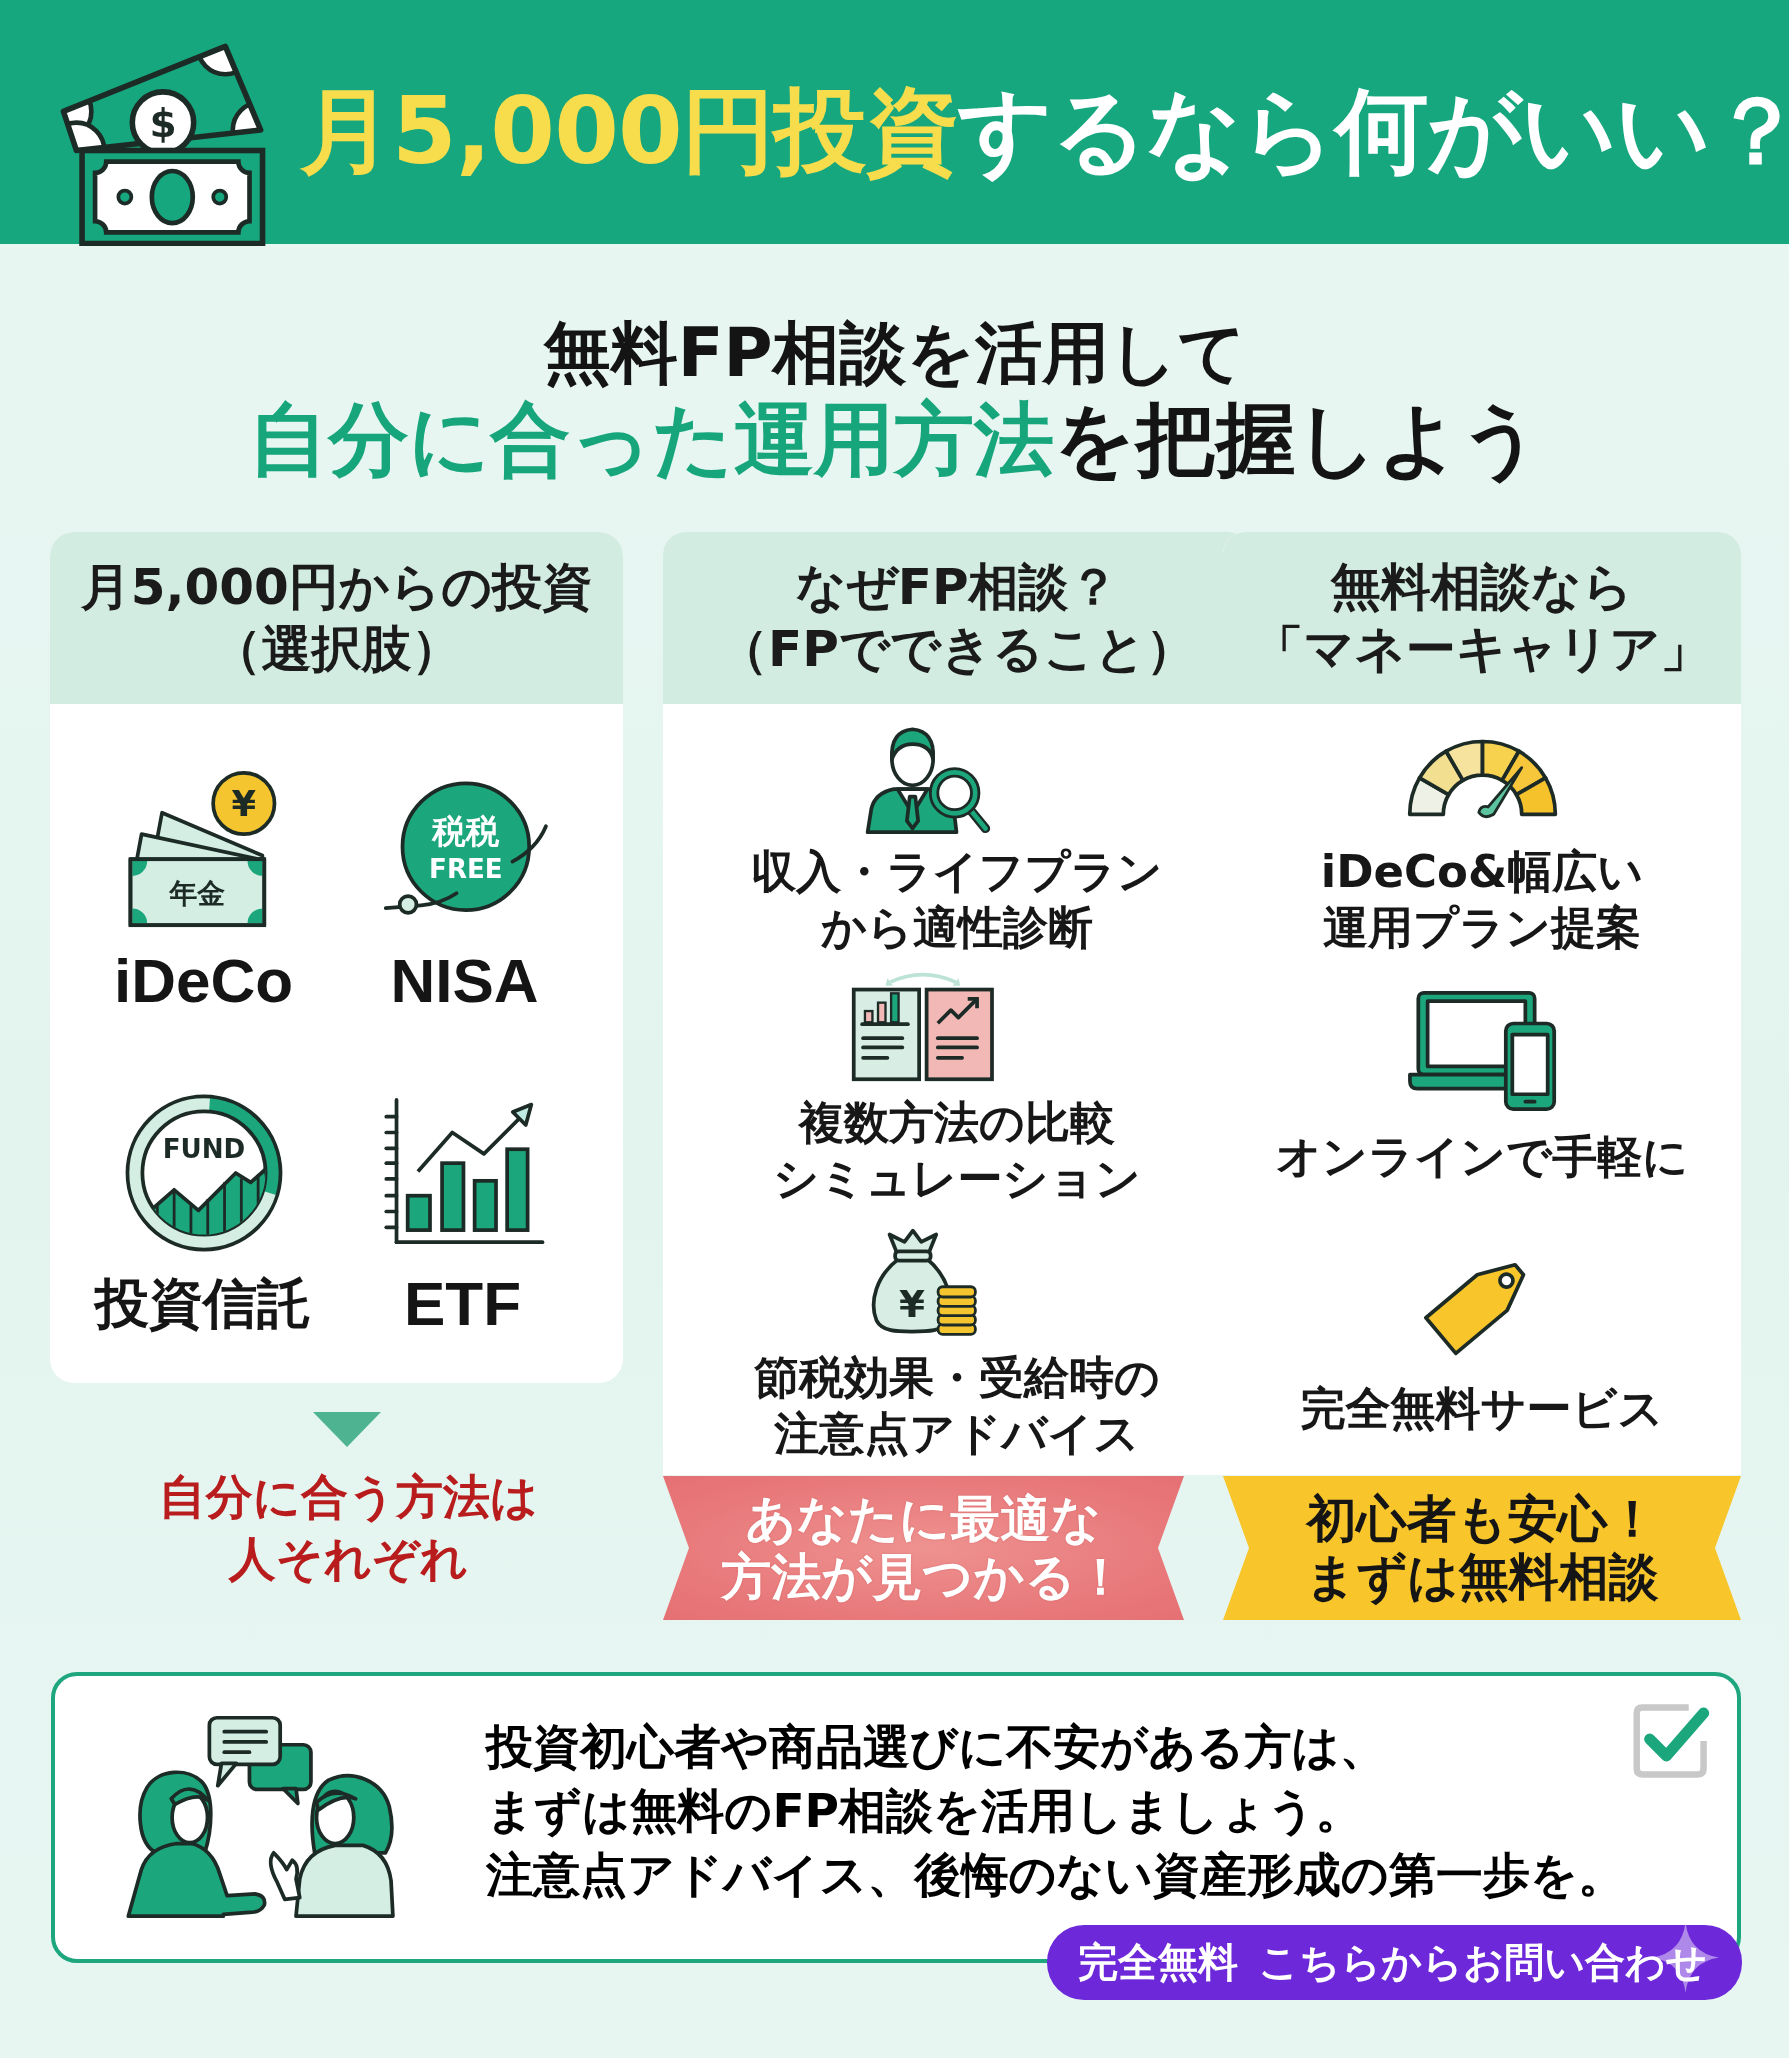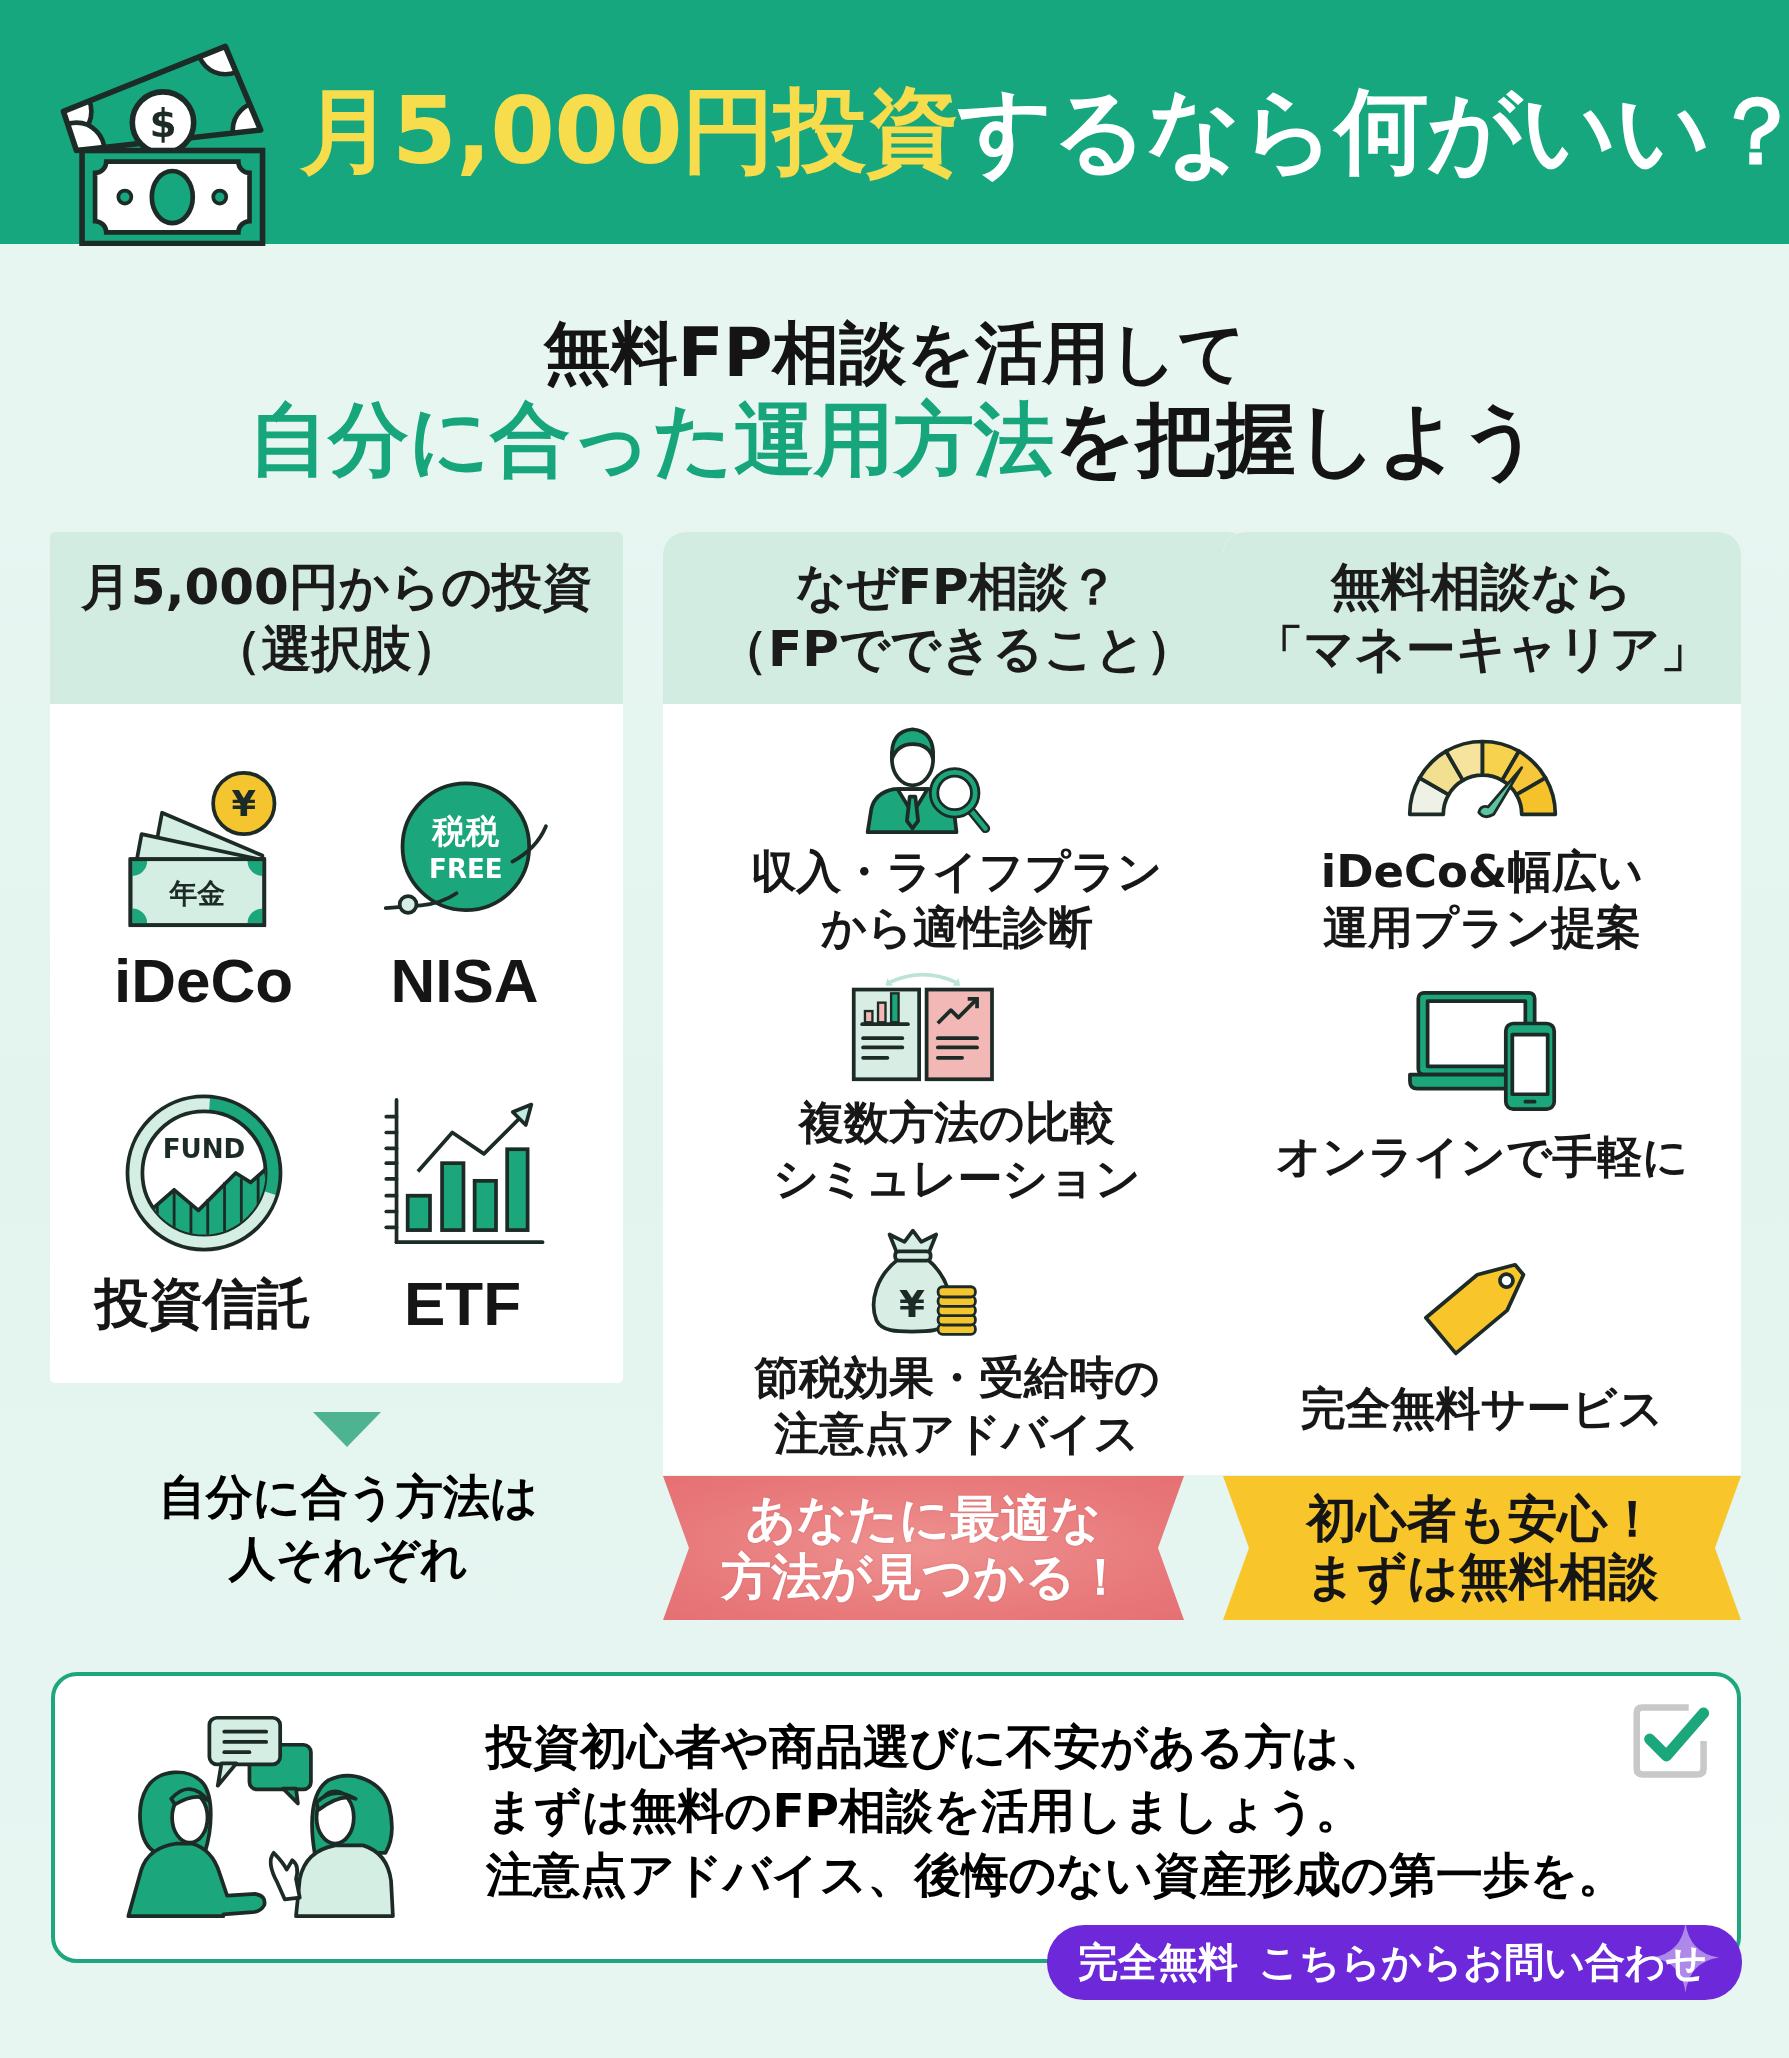--- a/index.html
+++ b/index.html
@@ -8,34 +8,34 @@
 .abs{position:absolute}
 .header{left:0;top:0;width:1790px;height:244px;background:#17A77F}
 .header-icon{left:56px;top:37px;width:214px;height:210px}
 .header-title{left:300px;top:71px;height:121px;line-height:121px;font-size:93px;white-space:nowrap;letter-spacing:-0.9px}
 .t-yellow{color:#F7DD4B}
 .t-white{color:#FFFFFF}
 .t-green{color:#17A67B}
 .headline{left:0;width:1790px;text-align:center;white-space:nowrap;color:#141414}
 .headline-1{top:313px;font-size:67px;line-height:80px}
 .headline-2{top:393px;font-size:80px;line-height:93px}
-.card{top:532px;background:#fff;border-radius:5px;overflow:hidden}
+.card{top:532px;background:#fff;border-radius:24px;overflow:hidden}
 .card-1{left:50px;width:573px;height:851px}
 .card-2{left:663px;width:588px;height:943px;border-radius:22.4px 22.4px 0 0}
 .card-3{left:1223px;width:518px;height:943px;border-radius:22.4px 22.4px 0 0}
 .card-header{position:absolute;left:0;top:0;width:100%;height:172px;background:#D3ECE2;display:flex;flex-direction:column;align-items:center;justify-content:center;font-size:50px;line-height:62px;white-space:nowrap;color:#1B1B1B}
 .icon{position:absolute;display:block}
 .icon svg{display:block;width:100%;height:100%;overflow:visible}
 .opt-label{position:absolute;width:261px;height:75px;line-height:75px;text-align:center;white-space:nowrap;color:#151515}
 .opt-latin{font-family:Liberation Sans, sans-serif;font-size:62px}
 .opt-cjk{font-size:54px}
 .item-text{position:absolute;left:0;width:100%;text-align:center;font-size:45px;line-height:56px;white-space:nowrap;color:#171717}
 .item-text span{display:block}
 .down-arrow{left:313px;top:1412px;width:0;height:0;border-left:34px solid transparent;border-right:34px solid transparent;border-top:35px solid #4DB391}
-.card1-footer{left:62px;top:1466px;width:573px;text-align:center;font-size:47px;line-height:62px;white-space:nowrap;color:#000000}
+.card1-footer{left:62px;top:1466px;width:573px;text-align:center;font-size:47px;line-height:62px;white-space:nowrap;color:#b91c1c}
 .card1-footer span{display:block}
 .banner{top:1476px;height:144px;display:flex;flex-direction:column;align-items:center;justify-content:center;font-size:50px;line-height:58px;white-space:nowrap;clip-path:polygon(0 0,100% 0,calc(100% - 26px) 50%,100% 100%,0 100%,26px 50%)}
 .banner-red{left:663px;width:521px;background:radial-gradient(ellipse at 50% 50%,#EE9290 0%,#E8787A 70%,#E57073 100%);color:#fff;text-shadow:0 0 1.9px rgba(190,70,70,.45)}
 .banner-yellow{left:1223px;width:518px;background:#F8C62A;color:#151515}
 .cta-box{left:51px;top:1672px;width:1690px;height:291px;background:#fff;border:4.7px solid #1EA67E;border-radius:26px}
 .people-icon{left:119px;top:1713px;width:300px;height:207px}
 .cta-text{left:486px;top:1715px;font-size:47px;line-height:64px;white-space:nowrap;color:#000000}
 .cta-text span{display:block}
 .check-icon{left:1633px;top:1702px;width:78px;height:78px}
 .cta-button{left:1047px;top:1925px;width:695px;height:75px;border-radius:37px;background:#6d28d9;color:#fff;font-size:40px;line-height:75px;padding-left:31px;white-space:nowrap;cursor:pointer}

